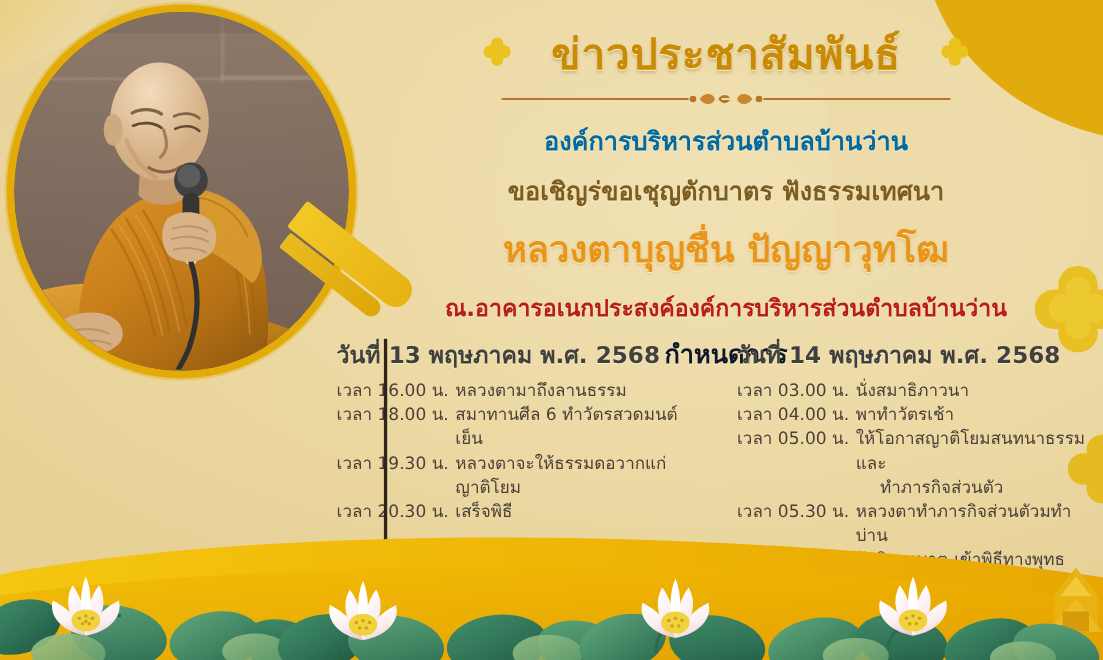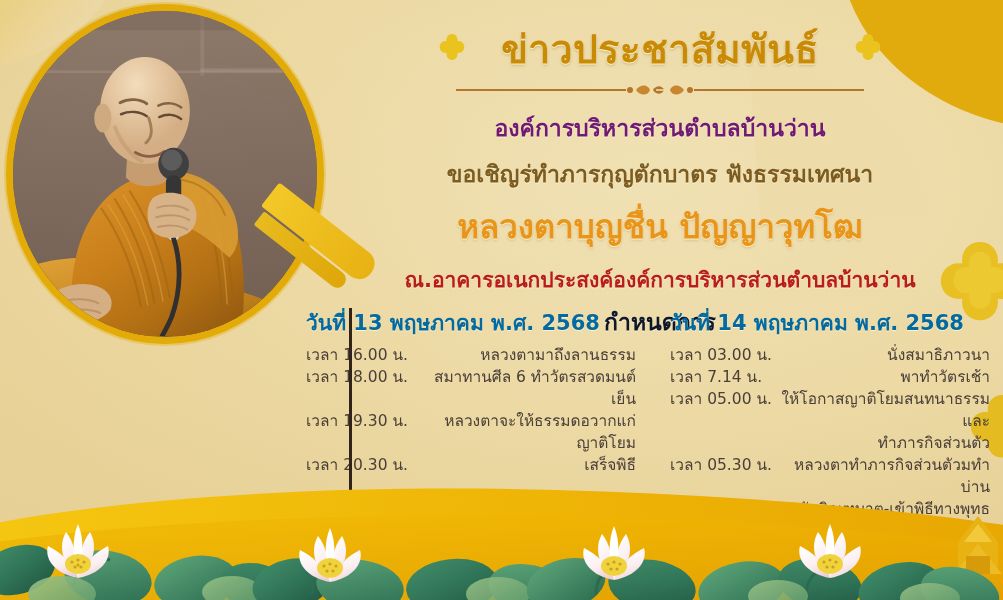--- a/index.html
+++ b/index.html
@@ -137,21 +137,21 @@
     text-shadow: 0 1px 0 #fff3c8, 0 2px 3px rgba(120,80,0,.28);
     white-space: nowrap;
   }
   .divider {
     margin: 2px auto 8px;
     width: 420px; height: 16px;
   }
   .sub1 {
     font-size: 23px;
     font-weight: 700;
-    color: #701a75;
+    color: #0369a1;
     margin-bottom: 10px;
     text-shadow: 0 1px 0 rgba(255,248,214,.7);
   }
   .sub2 {
     font-size: 23px;
     font-weight: 700;
     color: #7c5c20;
     margin-bottom: 8px;
     text-shadow: 0 1px 0 rgba(255,248,214,.7);
   }
@@ -192,39 +192,39 @@
   .col-divider {
     position: absolute;
     left: 349px; top: 308px;
     width: 3px; height: 208px;
     background: #30231a;
     z-index: 8;
   }
   .col-date {
     font-size: 21px;
     font-weight: 700;
-    color: #0369a1;
+    color: #404040;
     margin-bottom: 5px;
     text-shadow: 0 1px 0 #fff0c6;
     white-space: nowrap;
   }
   .col-left .col-date { padding-left: 6px; }
 
   .entry {
     display: flex;
     font-size: 15.5px;
     line-height: 1.42;
     color: #4a4039;
   }
   .entry-time {
     flex: 0 0 auto;
     white-space: nowrap;
     padding-right: 6px;
   }
-  .entry-desc { flex: 1 1 auto; text-align: right; }
+  .entry-desc { flex: 1 1 auto; }
   .entry-desc .cont { display: block; padding-left: 22px; }
   .col-left .entry { padding-left: 6px; }
 
   
   .lotus-band {
     position: absolute;
     left: 0; bottom: 0;
     width: 1003px; height: 118px;
     z-index: 9;
     overflow: hidden;
@@ -388,21 +388,21 @@
       <line x1="244" y1="8" x2="414" y2="8" stroke="#b5762a" stroke-width="2"></line>
       <circle cx="180" cy="8" r="3" fill="#b5762a"></circle>
       <circle cx="240" cy="8" r="3" fill="#b5762a"></circle>
       <path d="M186 8 C190 2 198 2 200 8 C198 14 190 14 186 8 Z" fill="#c9862f"></path>
       <path d="M234 8 C230 2 222 2 220 8 C222 14 230 14 234 8 Z" fill="#c9862f"></path>
       <path d="M203 8 C206 3 212 3 214 8 C212 13 206 13 203 8 Z" fill="#b5762a"></path>
       <line x1="206" y1="8" x2="214" y2="8" stroke="#eddcaa" stroke-width="1.6"></line>
     </svg>
 
     <div class="sub1">องค์การบริหารส่วนตำบลบ้านว่าน</div>
-    <div class="sub2">ขอเชิญร่ทำภารกุญตักบาตร ฟังธรรมเทศนา</div>
+    <div class="sub2">ขอเชิญร่ขอเชุญตักบาตร ฟังธรรมเทศนา</div>
     <div class="monk-name">หลวงตาบุญชื่น ปัญญาวุทโฒ</div>
     <div class="venue">ณ.อาคารอเนกประสงค์องค์การบริหารส่วนตำบลบ้านว่าน</div>
     <div class="agenda-heading">กำหนดการ</div>
   </div>
 
   <div class="col-divider"></div>
 
   <div class="schedule">
 
     <div class="col col-left">
@@ -428,21 +428,21 @@
     </div>
 
     <div class="col col-right">
       <div class="col-date">วันที่ 14 พฤษภาคม พ.ศ. 2568</div>
       <div id="entries-1">
           <div class="entry">
             <span class="entry-time">เวลา 03.00 น.</span>
             <span class="entry-desc">นั่งสมาธิภาวนา</span>
           </div>
           <div class="entry">
-            <span class="entry-time">เวลา 7.14 น.</span>
+            <span class="entry-time">เวลา 04.00 น.</span>
             <span class="entry-desc">พาทำวัตรเช้า</span>
           </div>
           <div class="entry">
             <span class="entry-time">เวลา 05.00 น.</span>
             <span class="entry-desc">ให้โอกาสญาติโยมสนทนาธรรมและ<span class="cont">ทำภารกิจส่วนตัว</span></span>
           </div>
           <div class="entry">
             <span class="entry-time">เวลา 05.30 น.</span>
             <span class="entry-desc">หลวงตาทำภารกิจส่วนตัวมทำบ่าน</span>
           </div>

